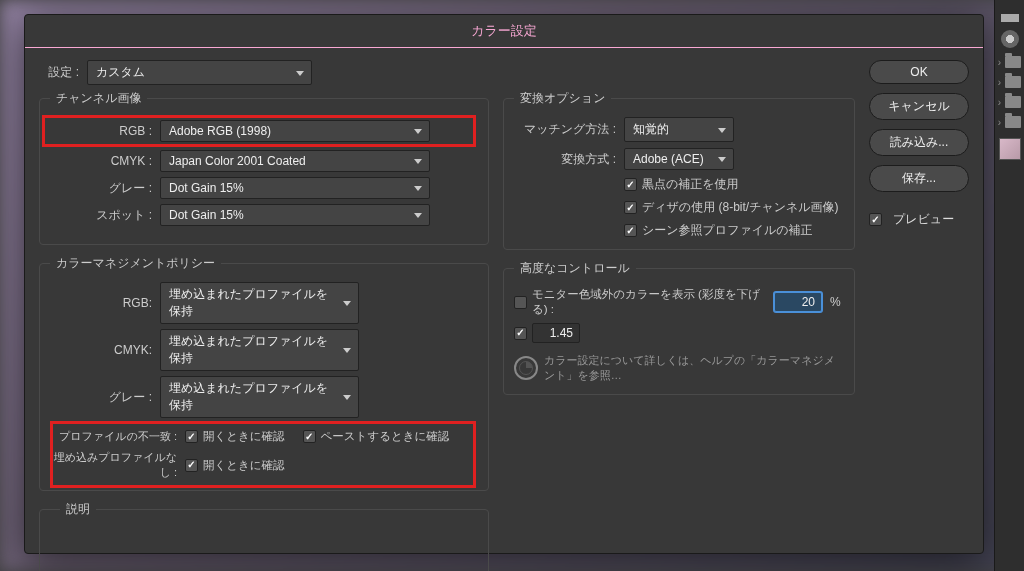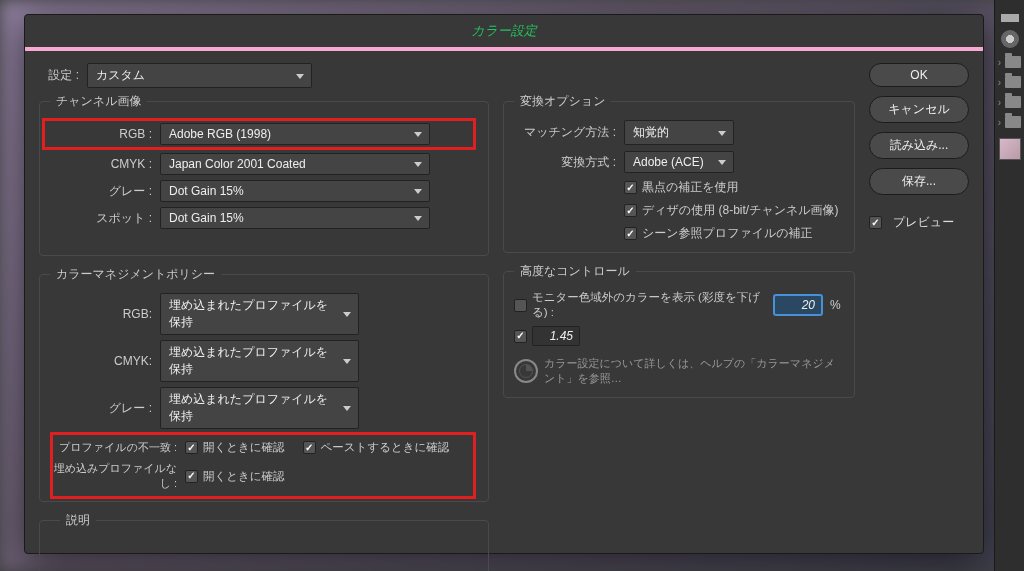--- a/index.html
+++ b/index.html
@@ -25,24 +25,23 @@
       background: #383838;
       border: 1px solid #1a1a1a;
       border-radius: 4px;
       box-shadow: 0 8px 40px rgba(0,0,0,0.6);
       color: #ccc;
       font-size: 12px;
     }
     .titlebar {
       text-align: center;
       padding: 7px 0;
-      border-bottom: 4px solid #f9a8d4;
+      border-bottom: 1px solid #f9a8d4;
       font-size: 13px;
-      color: #22c55e;
-      font-style: italic;
+      color: #f9a8d4;
     }
     .body-area {
       display: flex;
       padding: 12px 14px;
       gap: 14px;
     }
     .left-col { flex: 1; }
     .right-col { width: 100px; display: flex; flex-direction: column; gap: 9px; }
     .btn {
       background: #4a4a4a;
@@ -148,21 +147,20 @@
     .w120 { width: 120px; }
     .txtfield {
       background: #333;
       border: 1px solid #222;
       color: #eee;
       font-size: 12px;
       padding: 2px 6px;
       width: 48px;
       border-radius: 2px;
       text-align: right;
-      font-style: italic;
     }
     .txtfield.focus {
       background: #2a4862;
       border-color: #4a90d9;
       box-shadow: 0 0 0 1px #4a90d9;
     }
     .infoicon {
       width: 24px; height: 24px;
       border: 2px solid #888;
       border-radius: 50%;
@@ -233,21 +231,21 @@
               <div class="dropdown dd-wide">Adobe RGB (1998)</div>
             </div>
             <div class="row">
               <div class="label" style="width:120px">CMYK :</div>
               <div class="dropdown dd-wide">Japan Color 2001 Coated</div>
             </div>
             <div class="row">
               <div class="label" style="width:120px">グレー :</div>
               <div class="dropdown dd-wide">Dot Gain 15%</div>
             </div>
-            <div class="row" style="margin-bottom:16px">
+            <div class="row" style="margin-bottom:8px">
               <div class="label" style="width:120px">スポット :</div>
               <div class="dropdown dd-wide">Dot Gain 15%</div>
             </div>
           </fieldset>
 
           <fieldset style="padding-bottom:4px">
             <legend>カラーマネジメントポリシー</legend>
             <div class="row">
               <div class="label" style="width:120px">RGB:</div>
               <div class="dropdown dd-short">埋め込まれたプロファイルを保持</div>

